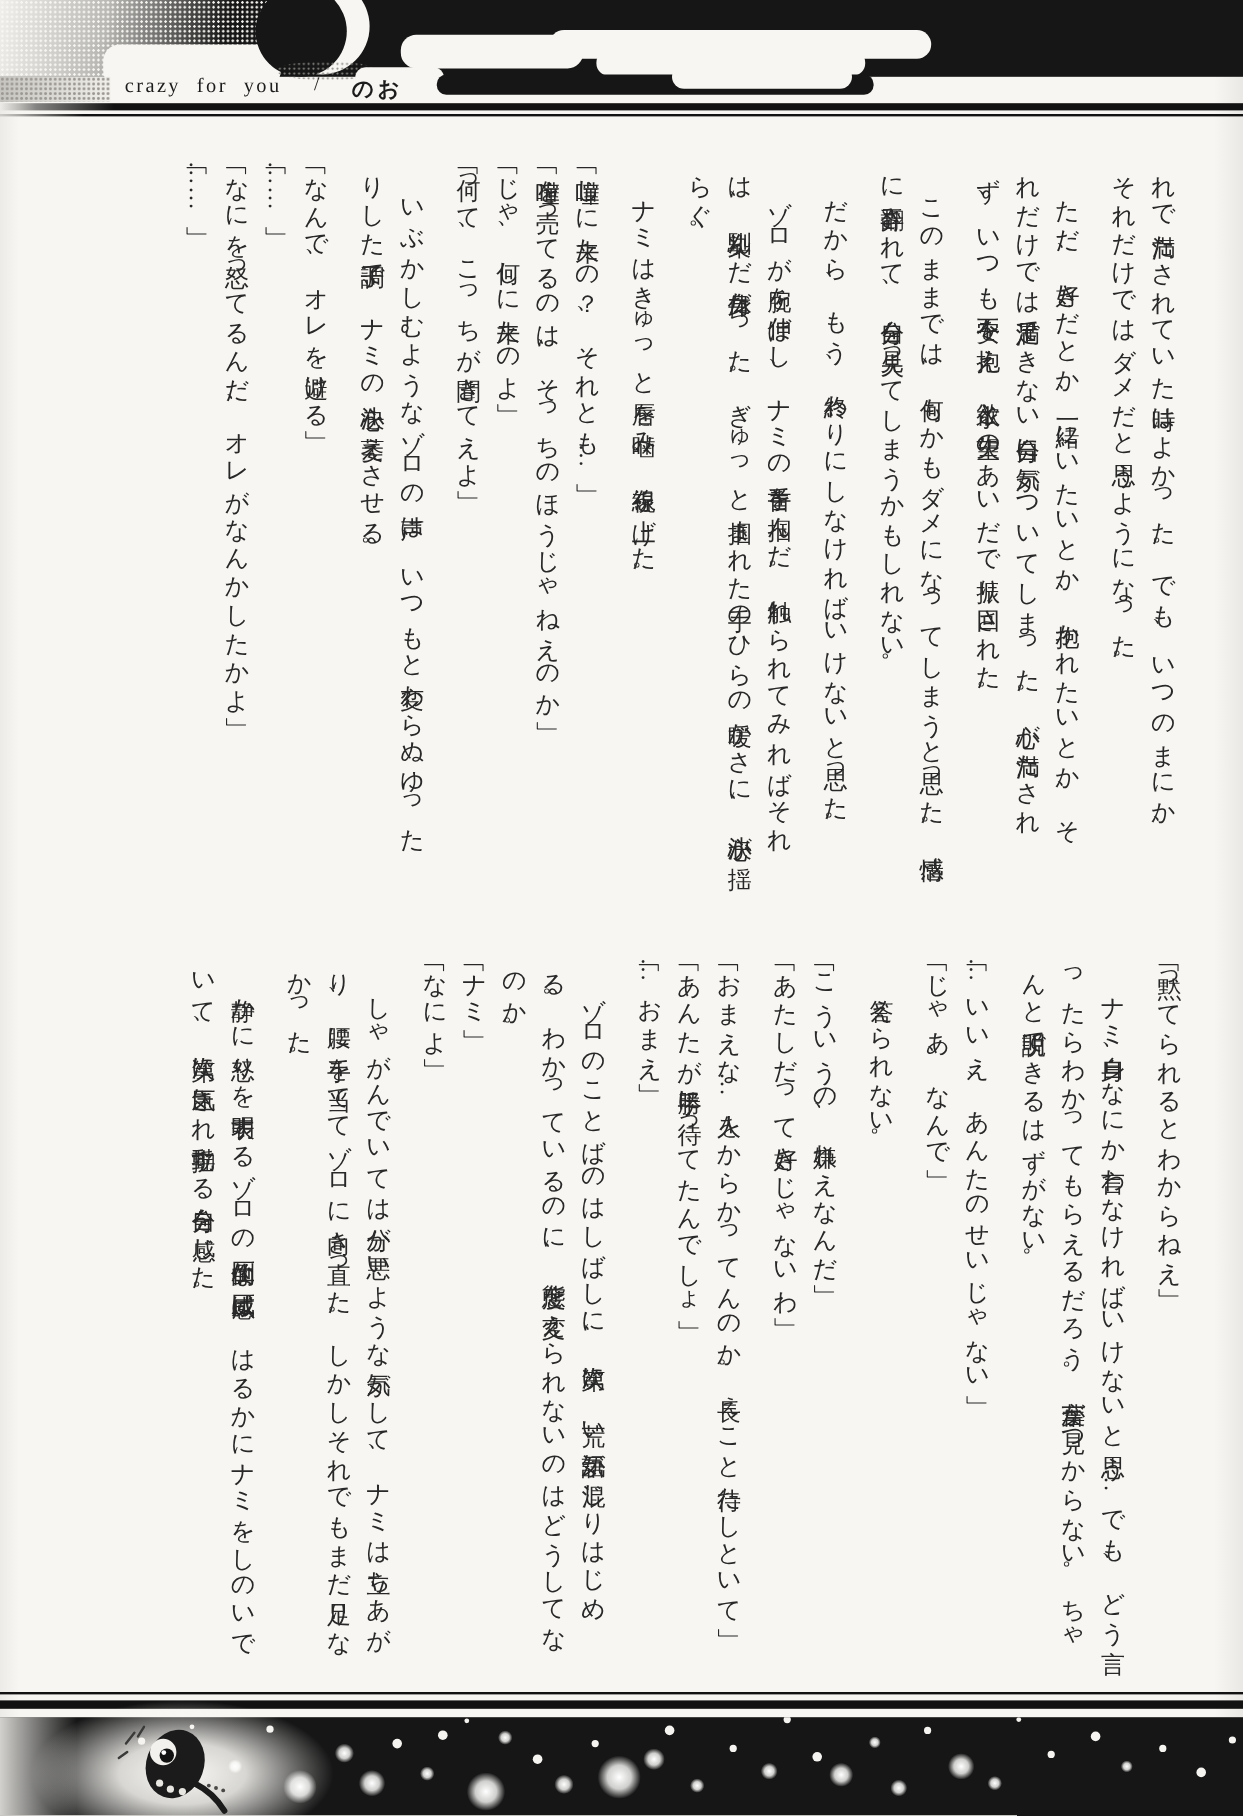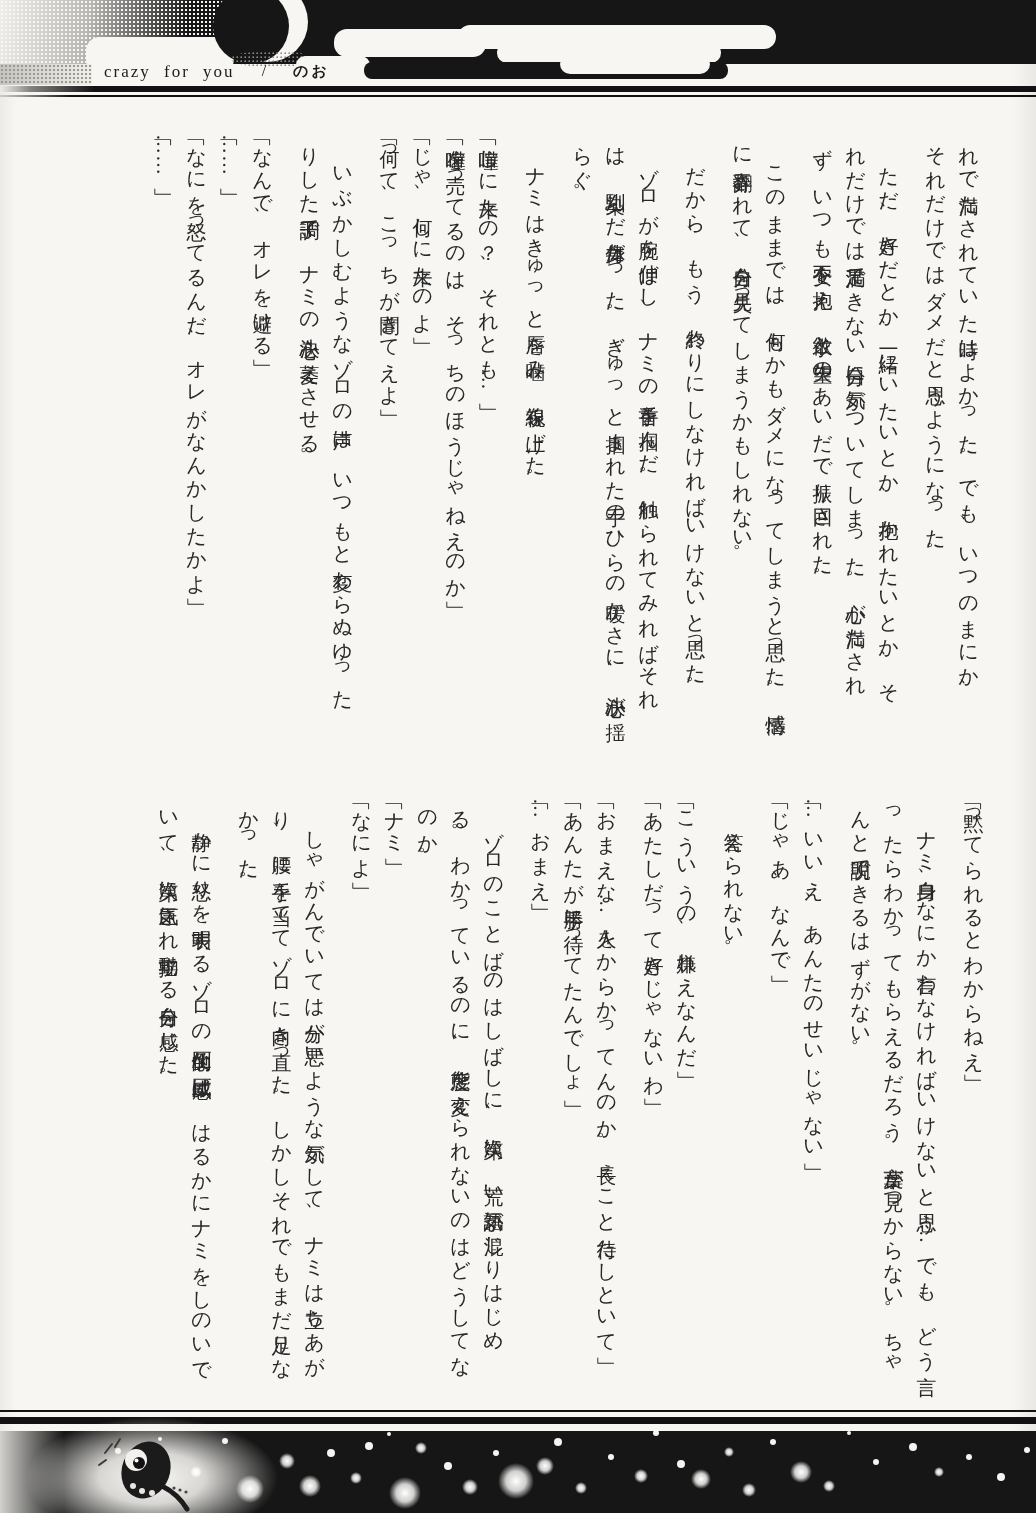--- a/index.html
+++ b/index.html
@@ -27,21 +27,21 @@
     background:
       radial-gradient(#9b9893 1px,transparent 1.3px) 0 0/4px 4px,
       linear-gradient(to right,#c6c4bf,#f1efe9);
   }
   .title{
     position:absolute;left:104px;top:62px;height:24px;
     display:flex;align-items:flex-start;gap:27px;color:#1c1c1c;white-space:nowrap;
   }
   .title .latin{font-size:17px;letter-spacing:2px;word-spacing:7px;}
   .title .sep{font-size:16px;}
-  .title .author{font-family:"Liberation Sans","DejaVu Sans",sans-serif;font-weight:bold;font-size:15px;letter-spacing:3px;}
+  .title .author{font-family:"Liberation Sans","DejaVu Sans",sans-serif;font-weight:bold;font-size:18px;letter-spacing:3px;}
 
   .rule{position:absolute;left:0;width:1036px;background:#121212;}
   .rule.h-thick{top:86px;height:6px;background:linear-gradient(to right,rgba(18,18,18,0) 0,rgba(18,18,18,0.5) 30px,#121212 95px);}
   .rule.h-thin{top:95px;height:2px;background:linear-gradient(to right,rgba(18,18,18,0.15) 0,#121212 70px);}
   .rule.f-thin{top:1410px;height:2px;}
   .rule.f-thick{top:1417px;height:7px;}
 
   
   .vblock{
     position:absolute;

